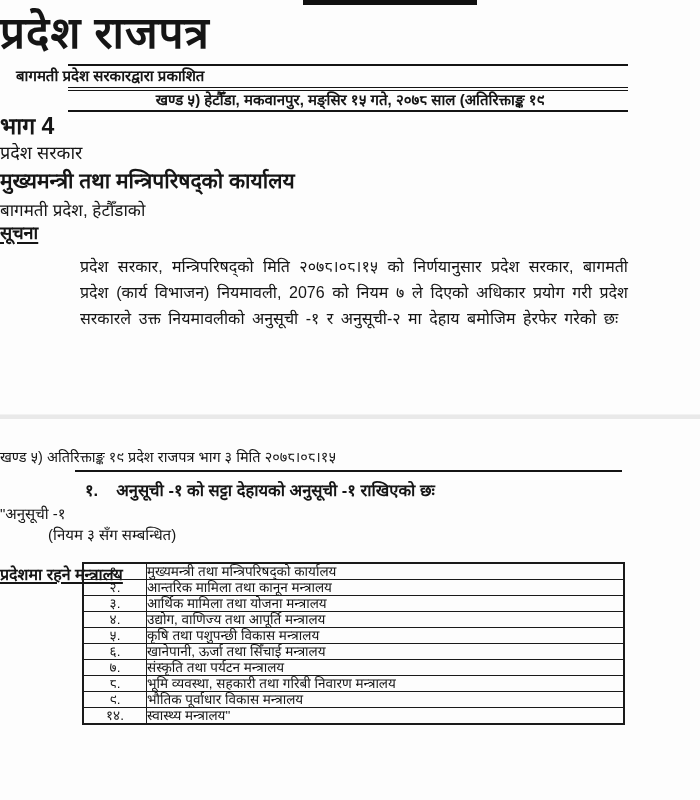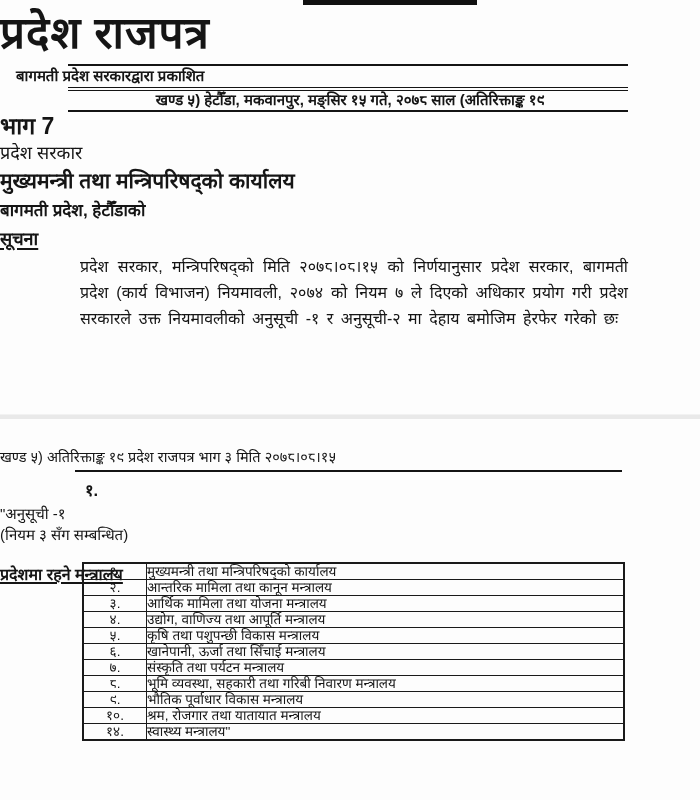--- a/index.html
+++ b/index.html
@@ -17,36 +17,36 @@
   
   .masthead{top:4px;font-size:44px;font-weight:bold;letter-spacing:1px;line-height:58px;}
   .rule-top{top:64px;left:68px;right:72px;border-top:2px solid #141414;}
   .pub-line{top:66px;font-size:15px;font-weight:bold;line-height:20px;padding-left:16px;}
   .double-rule{top:87px;left:68px;right:72px;height:2px;border-top:1.5px solid #141414;border-bottom:1.5px solid #141414;}
   .issue-line{top:91px;left:72px;right:72px;font-size:15px;font-weight:bold;line-height:18px;text-align:center;}
   .rule-b{top:110px;left:68px;right:72px;border-top:2px solid #141414;}
   .part-heading{top:113px;font-size:23px;font-weight:bold;line-height:27px;}
   .govt-line{top:142px;font-size:18px;line-height:23px;}
   .office-line{top:167px;font-size:21px;font-weight:bold;line-height:28px;}
-  .address-line{top:199px;font-size:17px;line-height:23px;font-weight:bold;}
-  .notice-heading{top:227px;font-size:18px;font-weight:bold;line-height:24px;
+  .address-line{top:199px;font-size:17px;line-height:23px;}
+  .notice-heading{top:221px;font-size:18px;font-weight:bold;line-height:24px;
     text-decoration:underline;text-decoration-thickness:1.5px;text-underline-offset:3px;}
   .notice-body{top:254px;left:80px;right:72px;font-size:16px;line-height:26px;
     text-align:justify;text-align-last:left;word-spacing:3px;}
 
   
   .page-gap{top:414px;height:4px;background:#e9e9e9;border-top:1px solid #f2f2f2;}
 
   
   .running-header{top:448px;font-size:14.5px;font-weight:normal;line-height:18px;}
   .rule-p2{top:470px;left:75px;right:78px;border-top:2px solid #141414;}
   .item-line{top:479px;left:85px;right:75px;display:flex;gap:18px;
     font-size:16.5px;font-weight:bold;line-height:22px;}
   .schedule-title{top:504px;font-size:15px;line-height:20px;}
-  .schedule-subtitle{top:525px;font-size:15px;line-height:20px;}
+  .schedule-subtitle{top:525px;font-size:15px;line-height:20px;margin-left:48px;}
   .table-title{top:565px;font-size:16px;font-weight:bold;line-height:20px;
     text-decoration:underline;text-decoration-thickness:1.5px;text-underline-offset:2px;}
 
   table.ministries{
     position:absolute;left:82px;top:562px;width:543px;
     border-collapse:collapse;border:2px solid #1a1a1a;table-layout:fixed;
   }
   table.ministries td{
     border:1px solid #1a1a1a;height:14.8px;padding:0;
     font-size:13.5px;line-height:15px;overflow:hidden;white-space:nowrap;
@@ -61,34 +61,35 @@
 
   <div class="top-bar"></div>
 
   <div class="abs center masthead">प्रदेश राजपत्र</div>
   <div class="abs rule-top"></div>
   <div class="abs center pub-line">बागमती प्रदेश सरकारद्वारा प्रकाशित</div>
   <div class="abs double-rule"></div>
   <div class="abs issue-line">खण्ड ५) हेटौँडा, मकवानपुर, मङ्सिर १५ गते, २०७८ साल (अतिरिक्ताङ्क १९</div>
   <div class="abs rule-b"></div>
 
-  <div class="abs center part-heading">भाग 7</div>
+  <div class="abs center part-heading">भाग 4</div>
   <div class="abs center govt-line">प्रदेश सरकार</div>
   <div class="abs center office-line">मुख्यमन्त्री तथा मन्त्रिपरिषद्को कार्यालय</div>
   <div class="abs center address-line">बागमती प्रदेश, हेटौँडाको</div>
   <div class="abs center notice-heading">सूचना</div>
-  <div class="abs notice-body">प्रदेश सरकार, मन्त्रिपरिषद्को मिति २०७८।०८।१५ को निर्णयानुसार प्रदेश सरकार, बागमती प्रदेश (कार्य विभाजन) नियमावली, २०७४ को नियम ७ ले दिएको अधिकार प्रयोग गरी प्रदेश सरकारले उक्त नियमावलीको अनुसूची -१ र अनुसूची-२ मा देहाय बमोजिम हेरफेर गरेको छः</div>
+  <div class="abs notice-body">प्रदेश सरकार, मन्त्रिपरिषद्को मिति २०७८।०८।१५ को निर्णयानुसार प्रदेश सरकार, बागमती प्रदेश (कार्य विभाजन) नियमावली, 2076 को नियम ७ ले दिएको अधिकार प्रयोग गरी प्रदेश सरकारले उक्त नियमावलीको अनुसूची -१ र अनुसूची-२ मा देहाय बमोजिम हेरफेर गरेको छः</div>
 
   <div class="abs page-gap"></div>
 
   <div class="abs center running-header">खण्ड ५) अतिरिक्ताङ्क १९ प्रदेश राजपत्र भाग ३ मिति २०७८।०८।१५</div>
   <div class="abs rule-p2"></div>
 
   <div class="abs item-line">
     <span>१.</span>
+    <span>अनुसूची -१ को सट्टा देहायको अनुसूची -१ राखिएको छः</span>
   </div>
 
   <div class="abs center schedule-title">"अनुसूची -१</div>
   <div class="abs center schedule-subtitle">(नियम ३ सँग सम्बन्धित)</div>
   <div class="abs center table-title">प्रदेशमा रहने मन्त्रालय</div>
 
   <table class="ministries">
     <tbody>
       <tr>
           <td class="num">१.</td>
@@ -120,23 +121,19 @@
         </tr>
       <tr>
           <td class="num">८.</td>
           <td class="name">भूमि व्यवस्था, सहकारी तथा गरिबी निवारण मन्त्रालय</td>
         </tr>
       <tr>
           <td class="num">९.</td>
           <td class="name">भौतिक पूर्वाधार विकास मन्त्रालय</td>
         </tr>
       <tr>
-          <td class="num">१०.</td>
-          <td class="name">श्रम, रोजगार तथा यातायात मन्त्रालय</td>
-        </tr>
-      <tr>
           <td class="num">१४.</td>
           <td class="name">स्वास्थ्य मन्त्रालय"</td>
         </tr>
     </tbody>
   </table>
 
 </div>
 
 </body></html>

